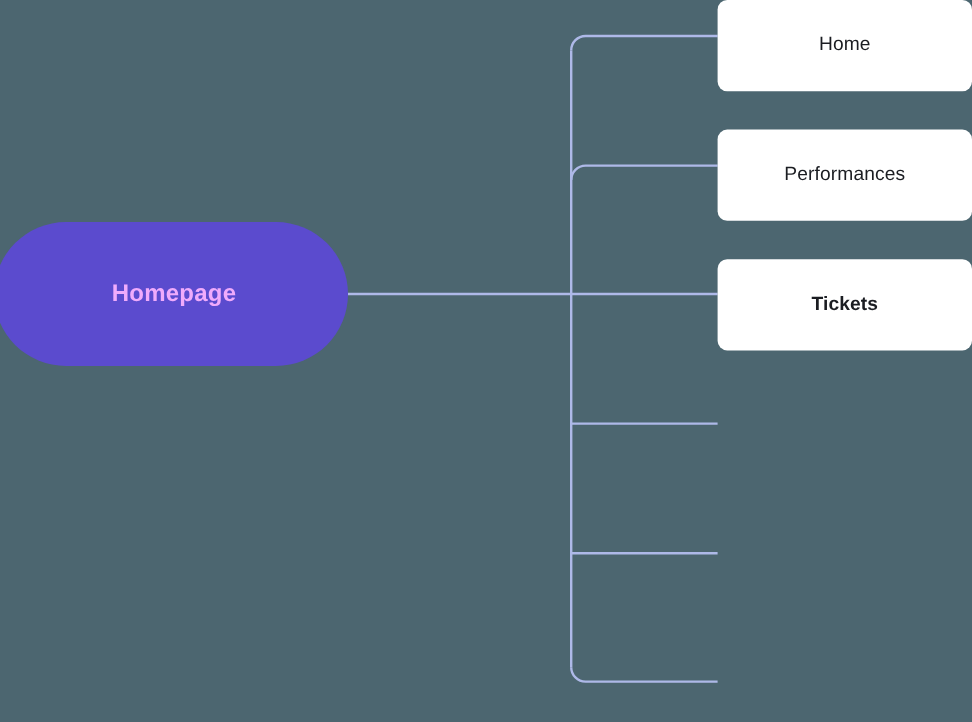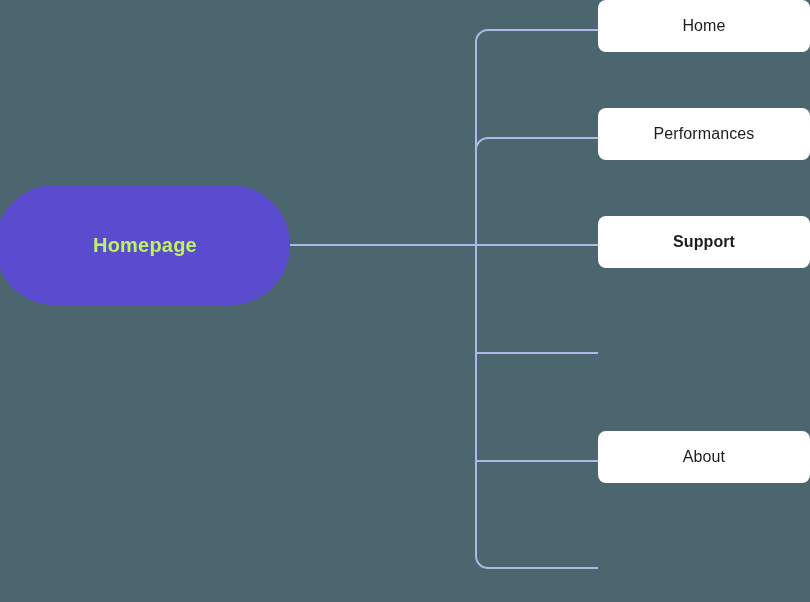--- a/index.html
+++ b/index.html
@@ -34,31 +34,31 @@
     height: 120px;
     background: #5b4bce;
     border-radius: 60px;
     display: flex;
     align-items: center;
     justify-content: center;
     box-sizing: border-box;
     padding-left: 5px;
   }
   .root-node-label {
-    color: #bef264;
+    color: #f0abfc;
     font-size: 20px;
     font-weight: bold;
     letter-spacing: 0.2px;
     font-family: "Liberation Sans", sans-serif;
   }
   .page-node {
     position: absolute;
     left: 598px;
     width: 212px;
-    height: 52px;
+    height: 76px;
     background: #ffffff;
     border-radius: 8px;
     display: flex;
     align-items: center;
     justify-content: center;
     box-sizing: border-box;
   }
   .page-node-label {
     color: #1b1d22;
     font-size: 16px;
@@ -95,22 +95,19 @@
 
   <div class="page-node" style="top:0px;">
     <span class="page-node-label">Home</span>
   </div>
 
   <div class="page-node" style="top:108px;justify-content:center;">
     <span class="page-node-label">Performances</span>
   </div>
 
   <div class="page-node is-active" style="top:216px;">
-    <span class="page-node-label">Support</span>
+    <span class="page-node-label">Tickets</span>
   </div>
 
 
-  <div class="page-node" style="top:431px;">
-    <span class="page-node-label">About</span>
-  </div>
 
 
 </div>
 
 </body></html>

